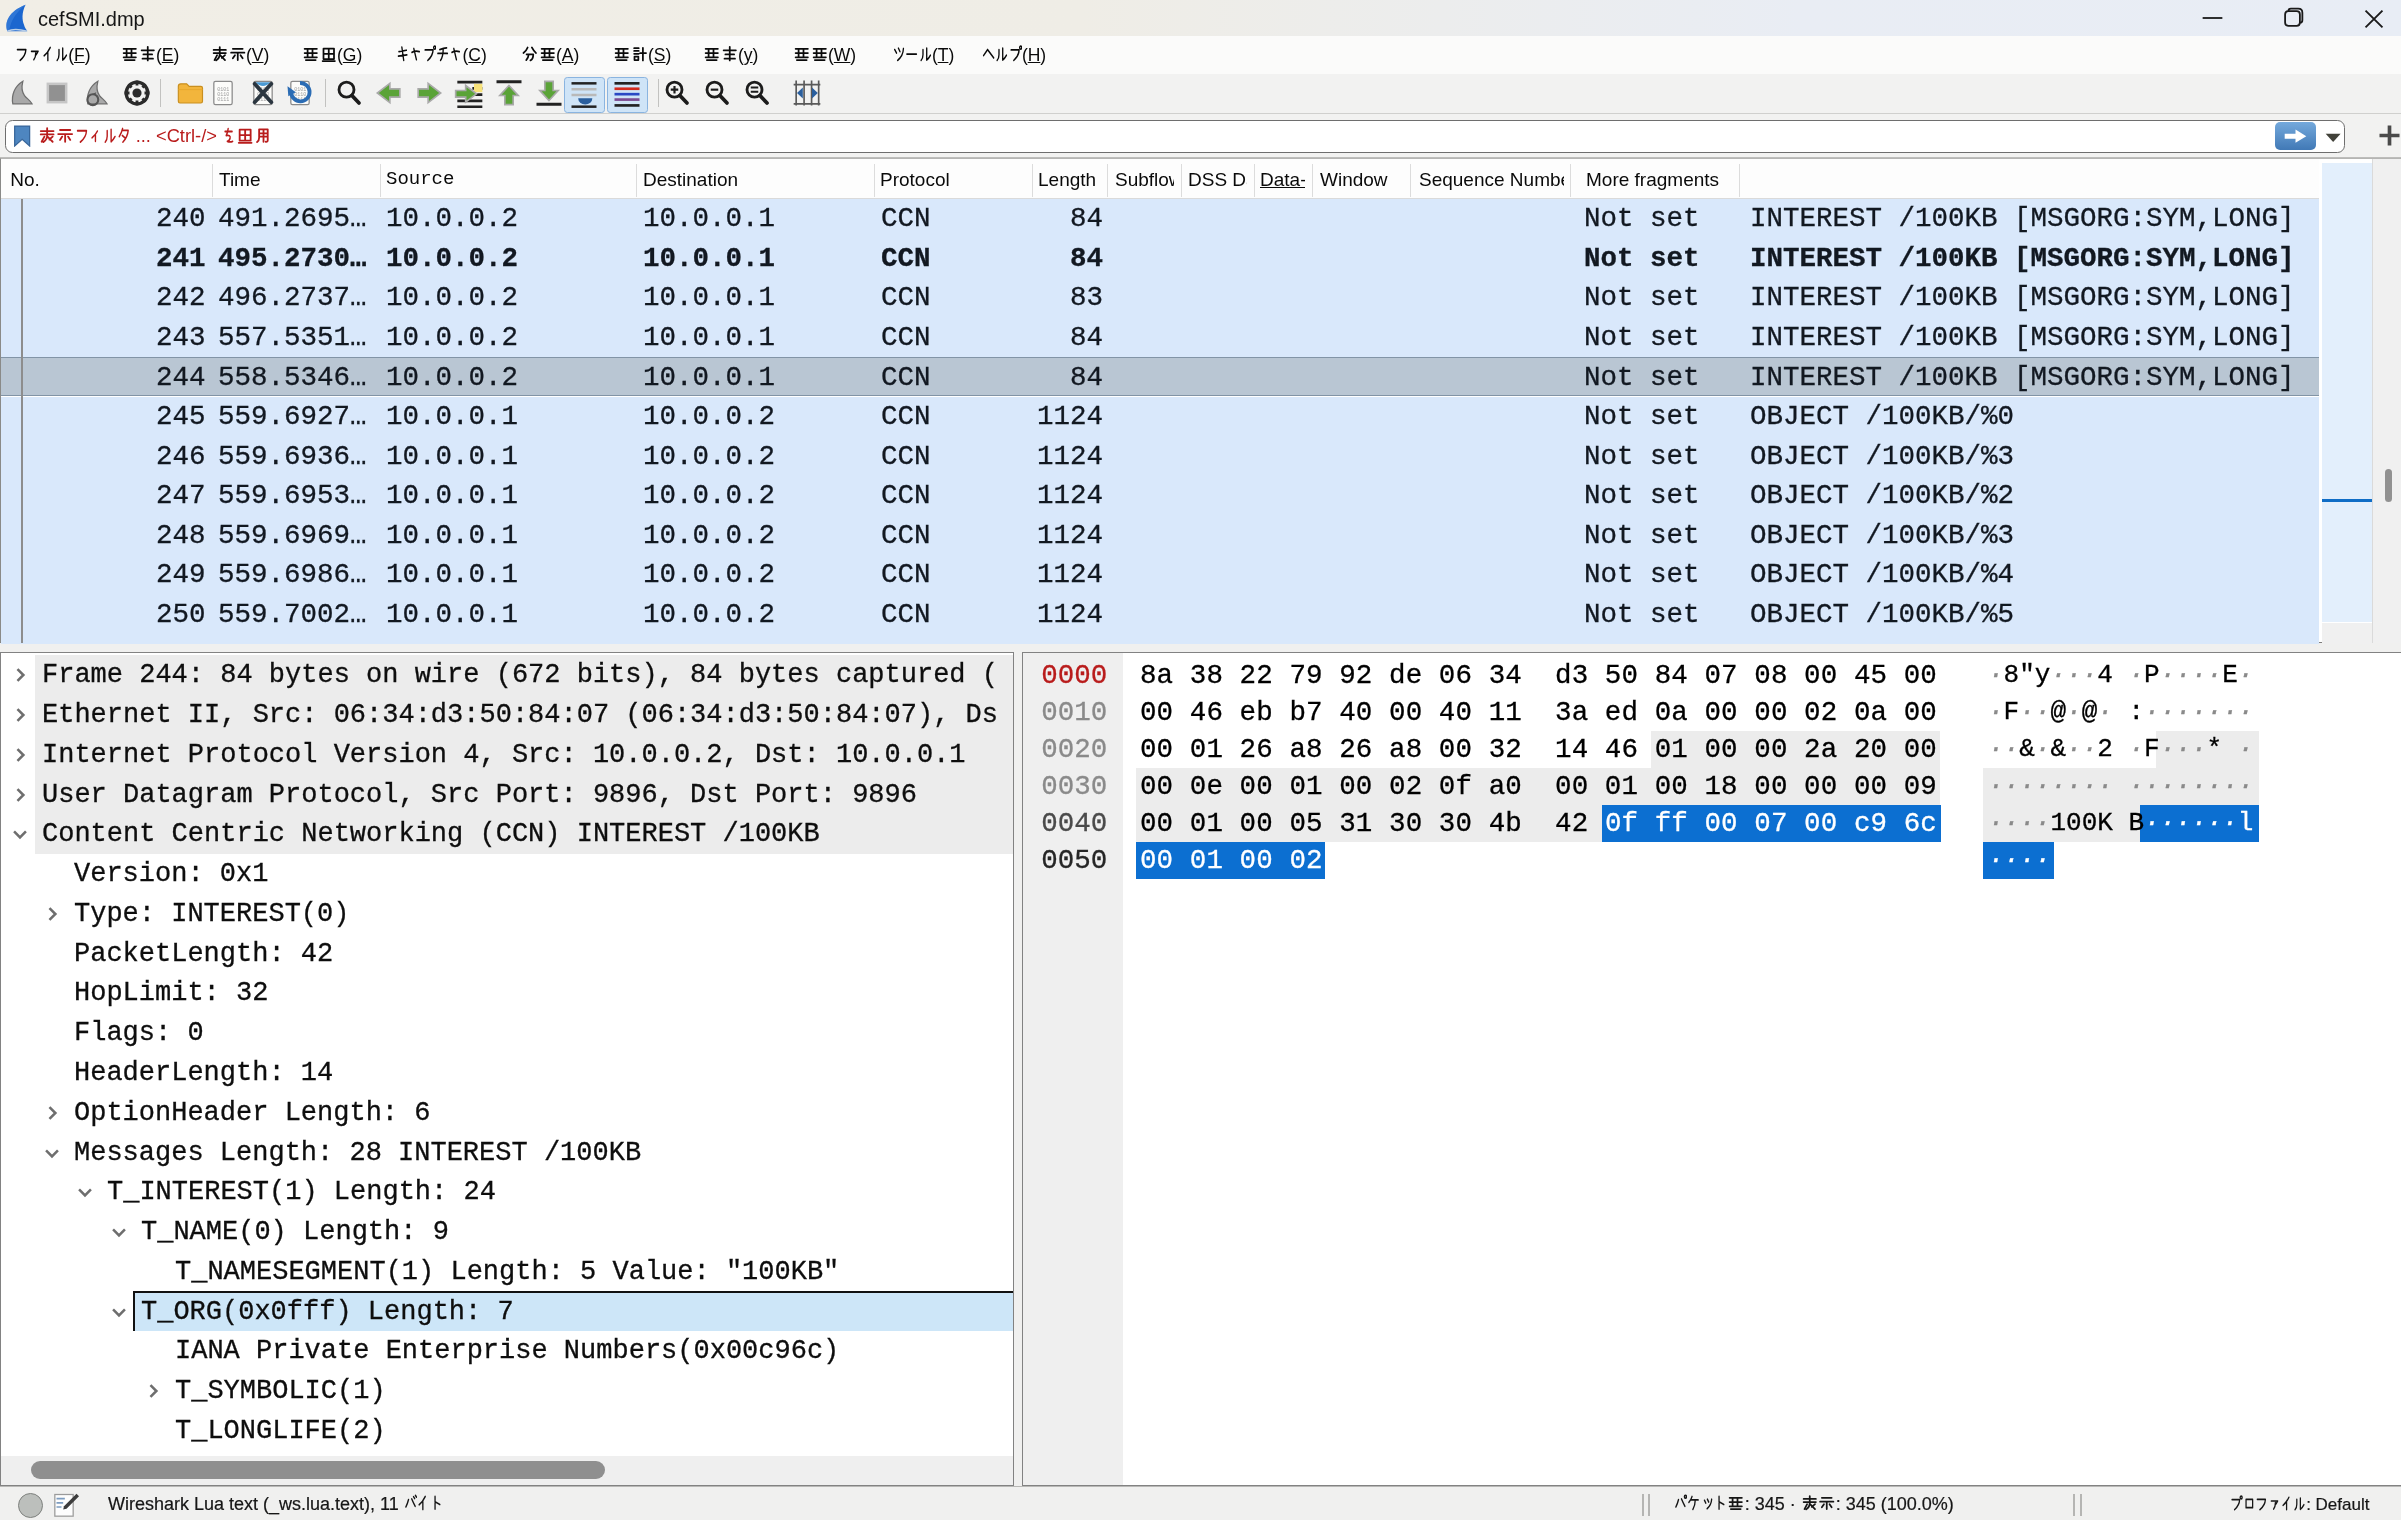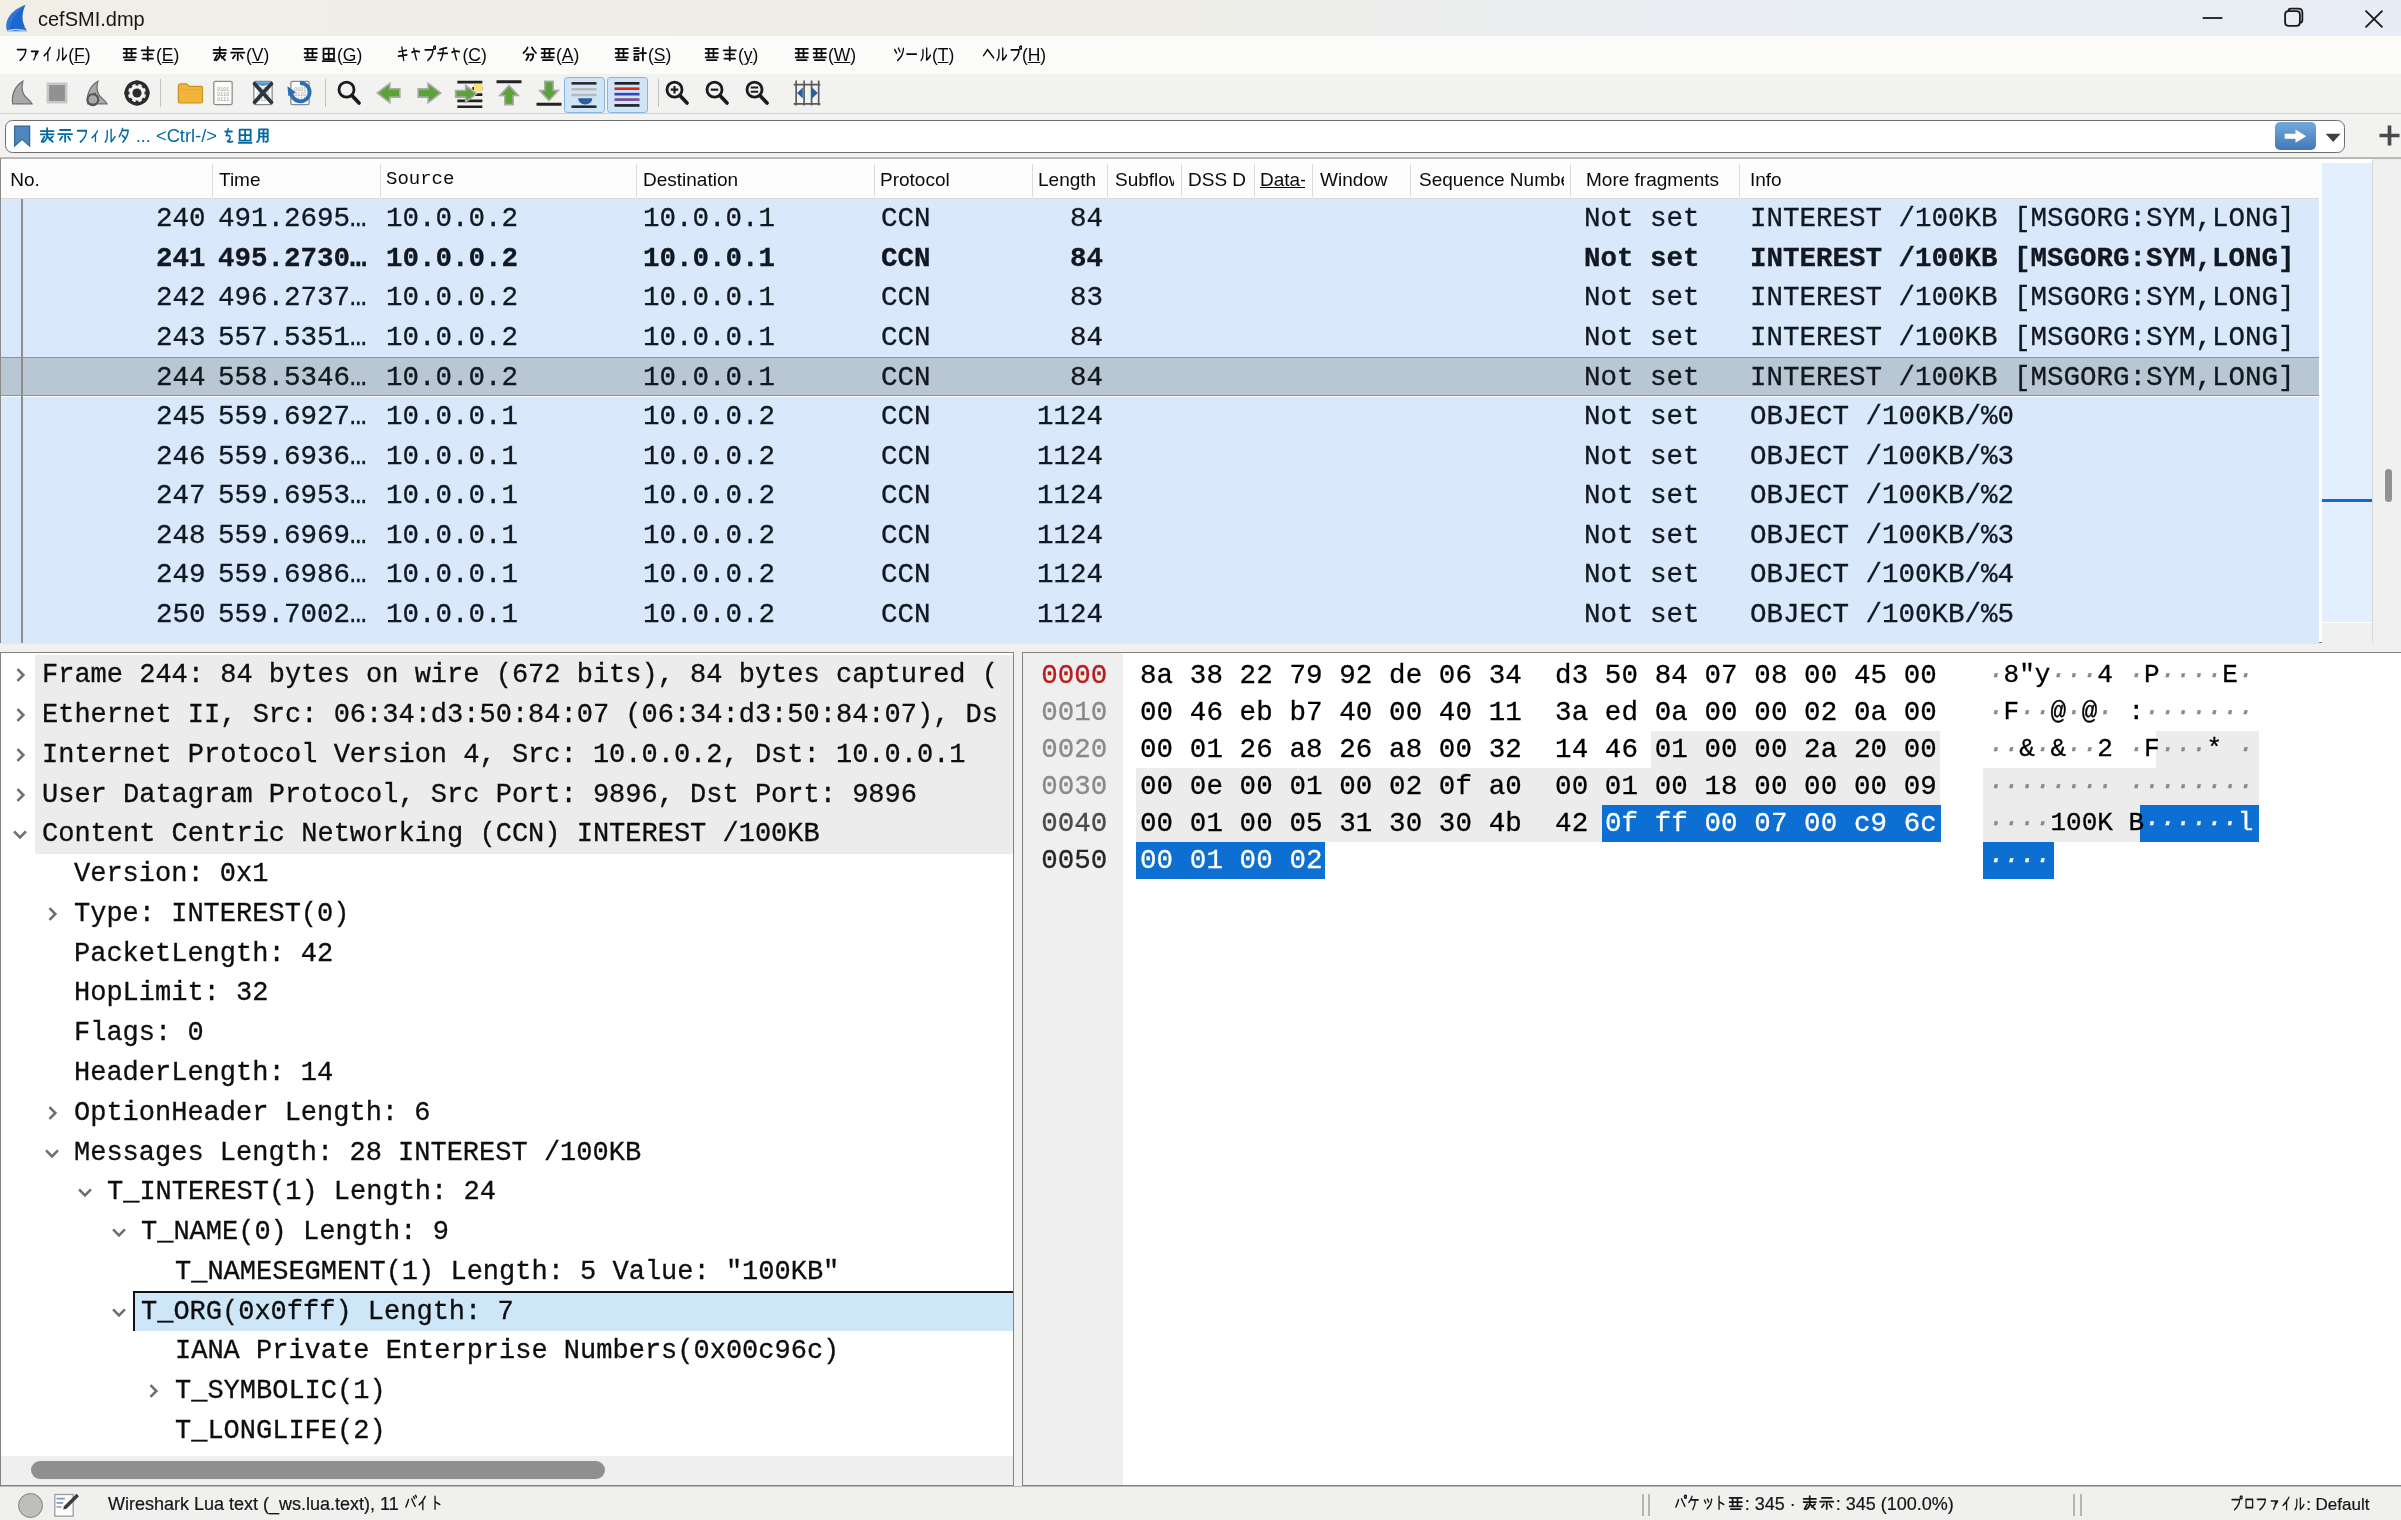--- a/index.html
+++ b/index.html
@@ -9,21 +9,21 @@
 .g{vertical-align:-1.7px}
 
 #titlebar{left:0;top:0;width:2401px;height:36px;background:linear-gradient(90deg,#f1eee6 0%,#efede6 45%,#e9edf4 75%,#e8edf5 100%)}
 #title-text{left:38px;top:0;height:36px;line-height:38px;font-size:20px;color:#161616}
 #menubar{left:0;top:36px;width:2401px;height:38px;background:#fbfbfa;border-bottom:0.8px solid #e6e6e4}
 .menu-item{position:absolute;top:0;height:38px;line-height:39px;font-size:17.5px;color:#0a0a0a}
 #toolbar{left:0;top:74px;width:2401px;height:39px;background:#f2f2f1;border-bottom:0.8px solid #d0d0ce}
 .tsep{position:absolute;top:5px;width:0.8px;height:28px;background:#c2c2c0}
 #filterbar{left:0;top:114px;width:2401px;height:43px;background:#f2f2f1;border-bottom:0.8px solid #bdbdbb}
 #filterbox{position:absolute;left:5px;top:5.8px;width:2338px;height:31px;background:#fff;border:1.7px solid #6e6e6e;border-radius:7.5px}
-#filterph{position:absolute;left:38px;top:11px;font-size:18.3px;color:#0369a1}
+#filterph{position:absolute;left:38px;top:11px;font-size:18.3px;color:#b91c1c}
 
 #plist{left:0;top:158px;width:2401px;height:485px;background:#fff;border-top:0.8px solid #b5b5b3;border-left:0.8px solid #8a8a88;border-bottom:0.8px solid #7e7e7c;box-sizing:border-box}
 #phead{position:absolute;left:0;top:0;width:2318px;height:39px;background:#fdfdfd;border-bottom:0.8px solid #dadada}
 .hcol{position:absolute;top:0;height:39px;line-height:41px;font-size:19px;color:#0a0a0a;overflow:hidden;white-space:nowrap}
 .hsep{position:absolute;top:5px;width:0.8px;height:33px;background:#dcdcdc}
 .prow{position:absolute;left:0;width:2318px;height:40px;background:#d9e8fb;font-size:27.5px;line-height:40px;color:#121821;font-family:"Liberation Mono",monospace}
 .pcell{position:absolute;top:0;line-height:40px;white-space:pre}
 #minimap{position:absolute;left:2321px;top:4.2px;width:50px;height:459px;background:#e3effc}
 #mapcorner{position:absolute;left:2321px;top:464px;width:50px;height:21px;background:#f0f0f0}
 #vscroll{position:absolute;left:2371px;top:0;width:31px;height:484px;background:#f0f0f0;border-left:0.8px solid #dadada}
@@ -392,21 +392,20 @@
       <div class="hcol" style="left:385px;width:243px;font-family:Liberation Mono, monospace;">Source</div>
       <div class="hcol" style="left:642px;width:224px;">Destination</div>
       <div class="hcol" style="left:879px;width:145px;">Protocol</div>
       <div class="hcol" style="left:1037px;width:62px;">Length</div>
       <div class="hcol" style="left:1114px;width:59px;">Subflow</div>
       <div class="hcol" style="left:1187px;width:59px;">DSS Dat</div>
       <div class="hcol" style="left:1259px;width:45px;text-decoration:underline;">Data-</div>
       <div class="hcol" style="left:1319px;width:83px;">Window</div>
       <div class="hcol" style="left:1418px;width:145px;">Sequence Numbe</div>
       <div class="hcol" style="left:1585px;width:146px;">More fragments</div>
-      <div class="hcol" style="left:1749px;width:570px;">Info</div>
       <div class="hsep" style="left:211px"></div>
       <div class="hsep" style="left:379px"></div>
       <div class="hsep" style="left:635px"></div>
       <div class="hsep" style="left:873px"></div>
       <div class="hsep" style="left:1031px"></div>
       <div class="hsep" style="left:1106px"></div>
       <div class="hsep" style="left:1180px"></div>
       <div class="hsep" style="left:1253px"></div>
       <div class="hsep" style="left:1311px"></div>
       <div class="hsep" style="left:1409px"></div>

